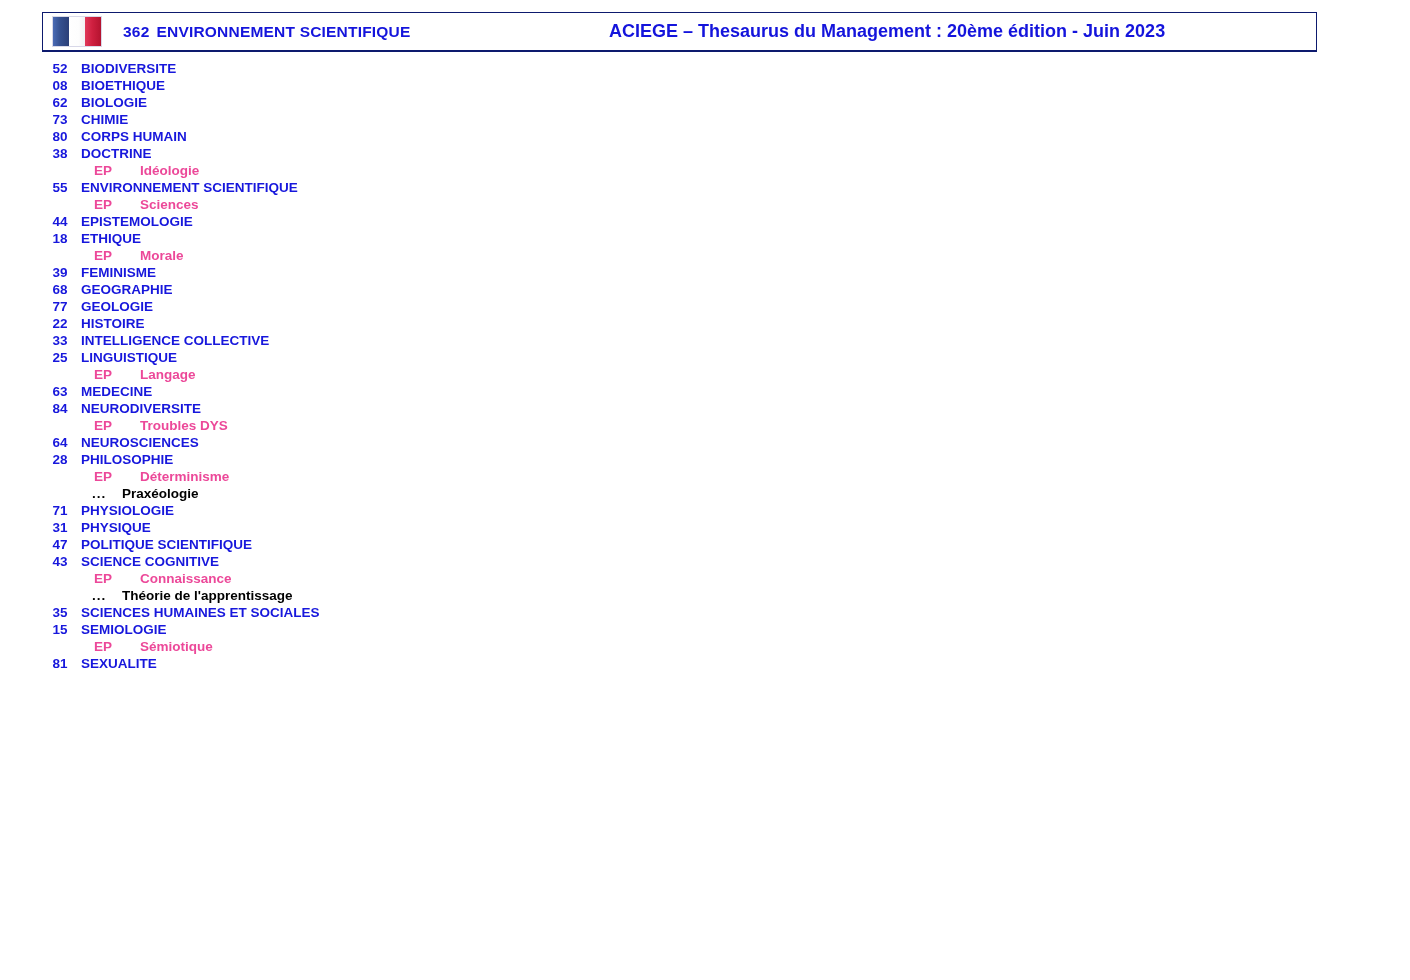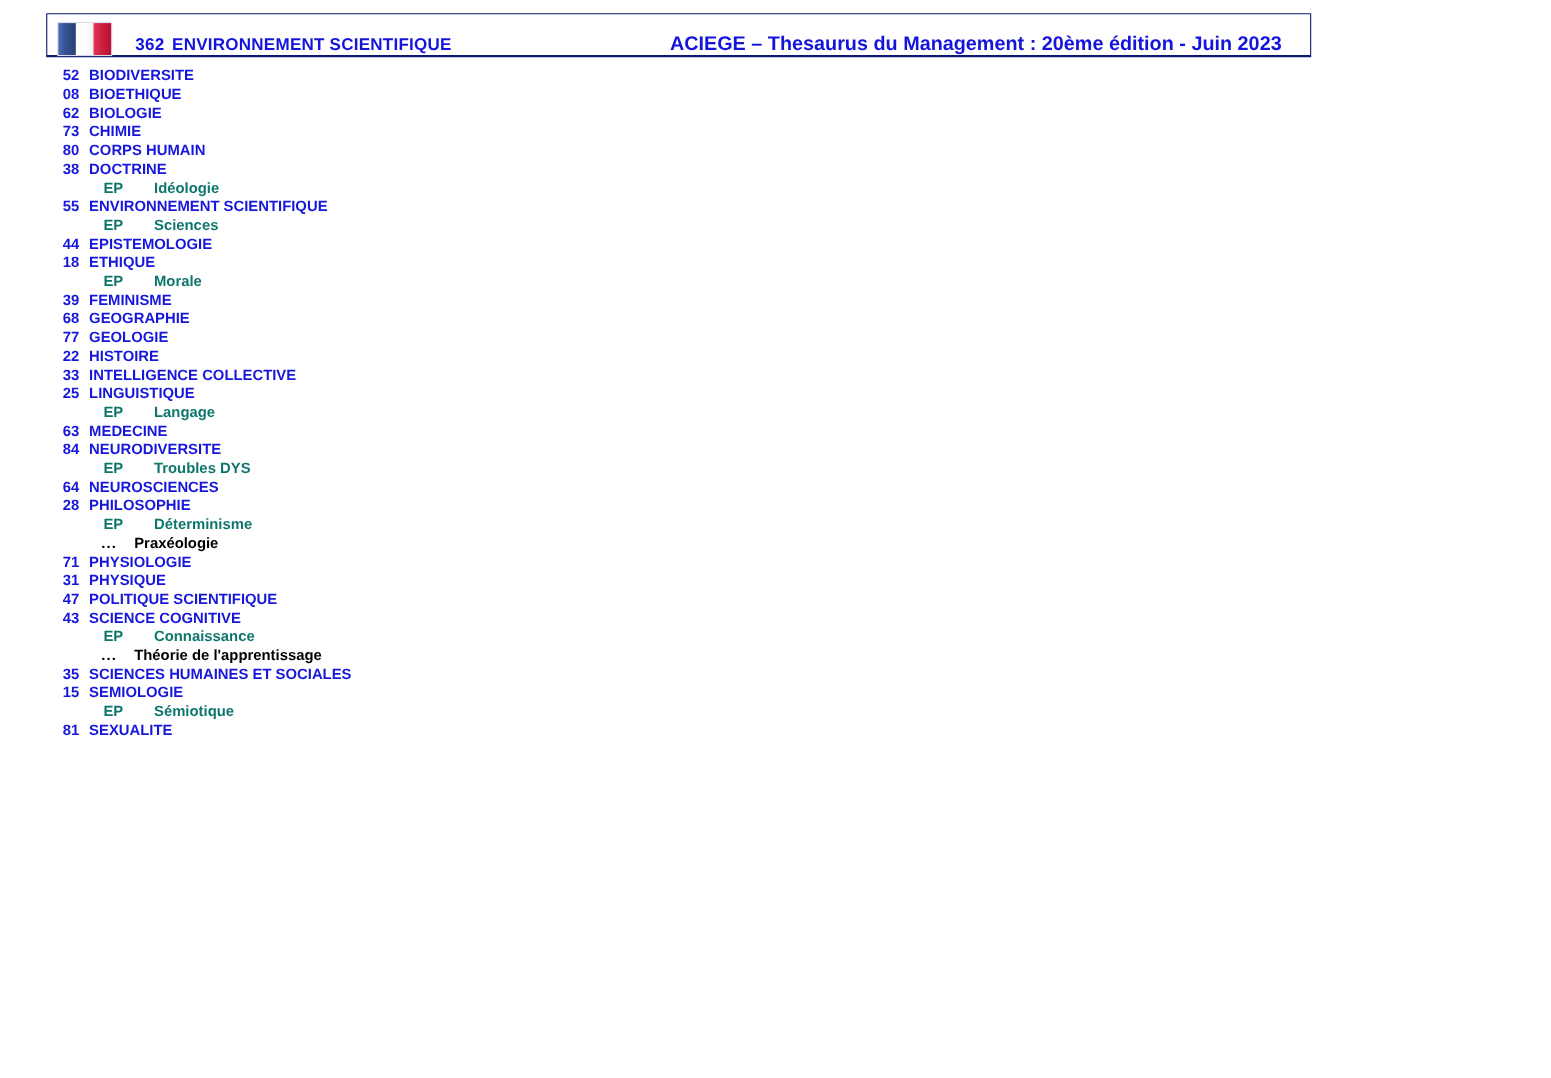--- a/index.html
+++ b/index.html
@@ -13,28 +13,28 @@
     font-family: "Liberation Sans", sans-serif;
     overflow: hidden;
     position: relative;
   }
 
   
   #header-bar {
     position: absolute;
     left: 42px;
     top: 12px;
-    width: 1150px;
+    width: 1275px;
     height: 40px;
     box-sizing: border-box;
     border: 1px solid #0d1a6e;
     border-bottom-width: 2px;
     background: #ffffff;
     display: flex;
-    align-items: flex-end;
+    align-items: center;
   }
 
   
   #flag {
     width: 48px;
     height: 29px;
     margin-left: 10px;
     display: flex;
     flex: none;
     box-shadow: 0 0 0 1px #d8d8e8;
@@ -91,31 +91,31 @@
   }
 
   
   .entry-row.main {
     color: #1717dc;
   }
   .entry-row.main .code {
     position: absolute;
     left: 48px;
     width: 24px;
-    text-align: right;
+    text-align: center;
   }
   .entry-row.main .label {
     position: absolute;
     left: 81px;
     text-align: center;
   }
 
   
   .entry-row.ep {
-    color: #0f766e;
+    color: #ec4899;
   }
   .entry-row.ep .tag {
     position: absolute;
     left: 94px;
   }
   .entry-row.ep .label {
     position: absolute;
     left: 140px;
   }
   .entry-row.cont .tag {

